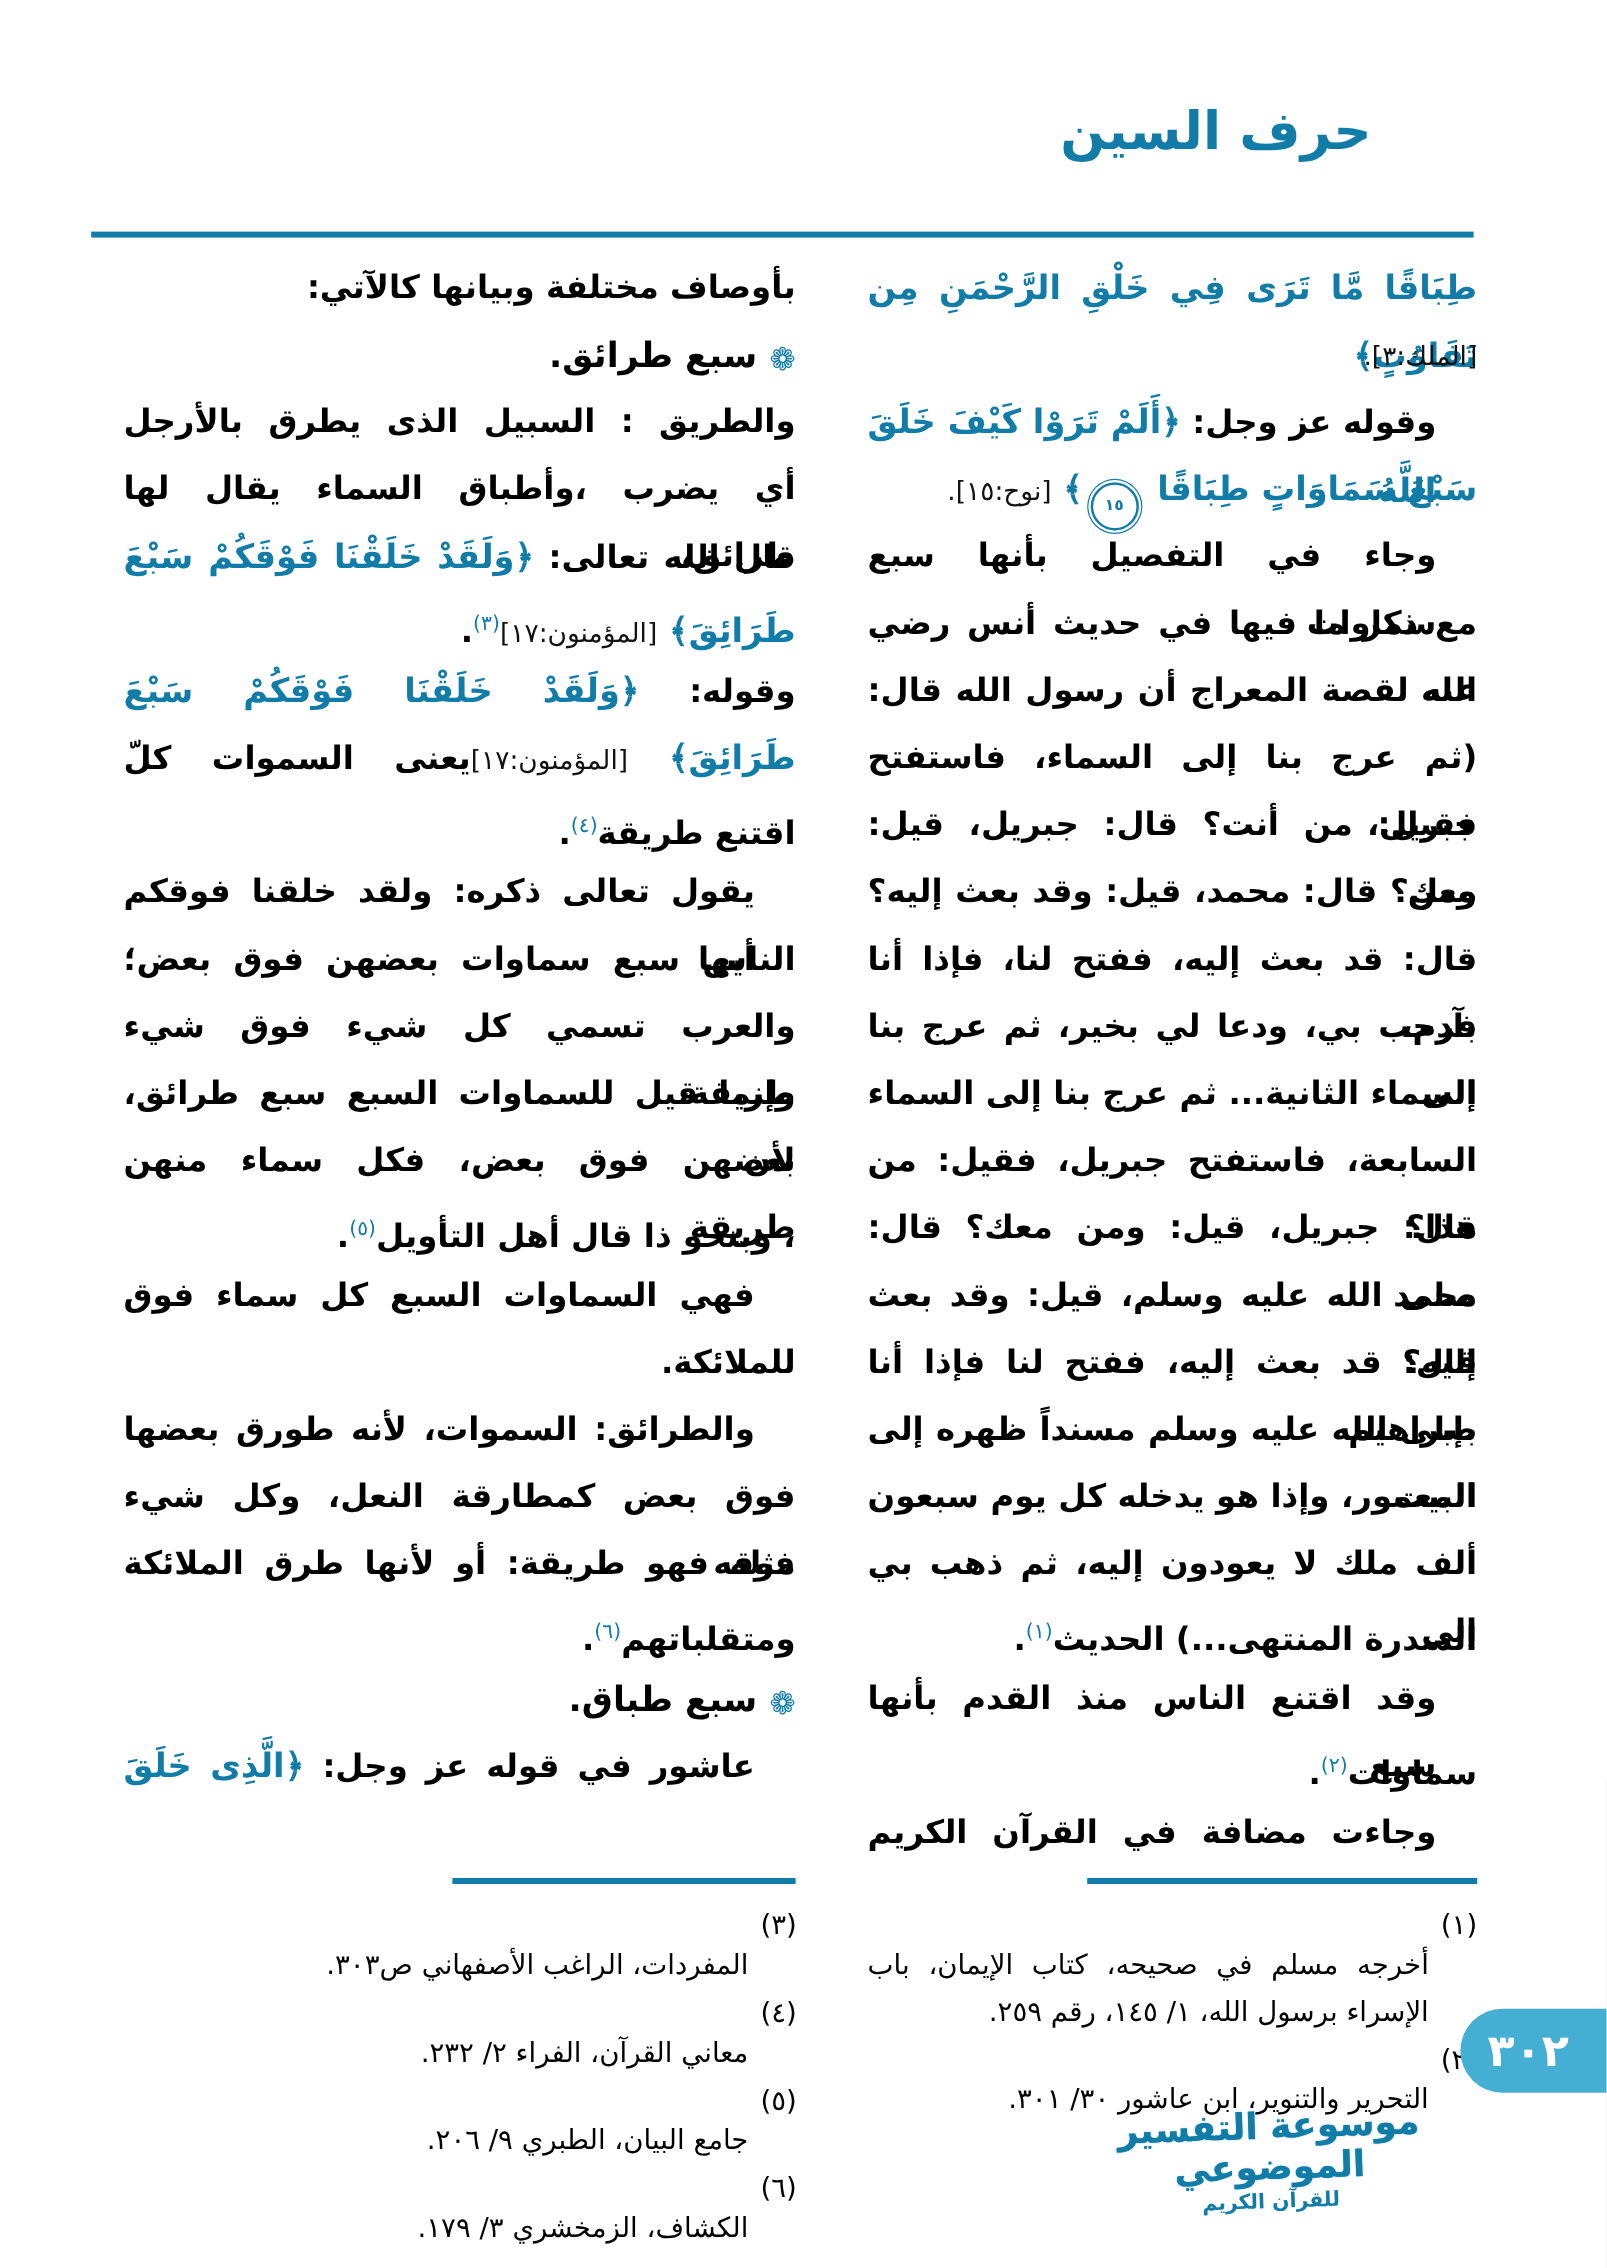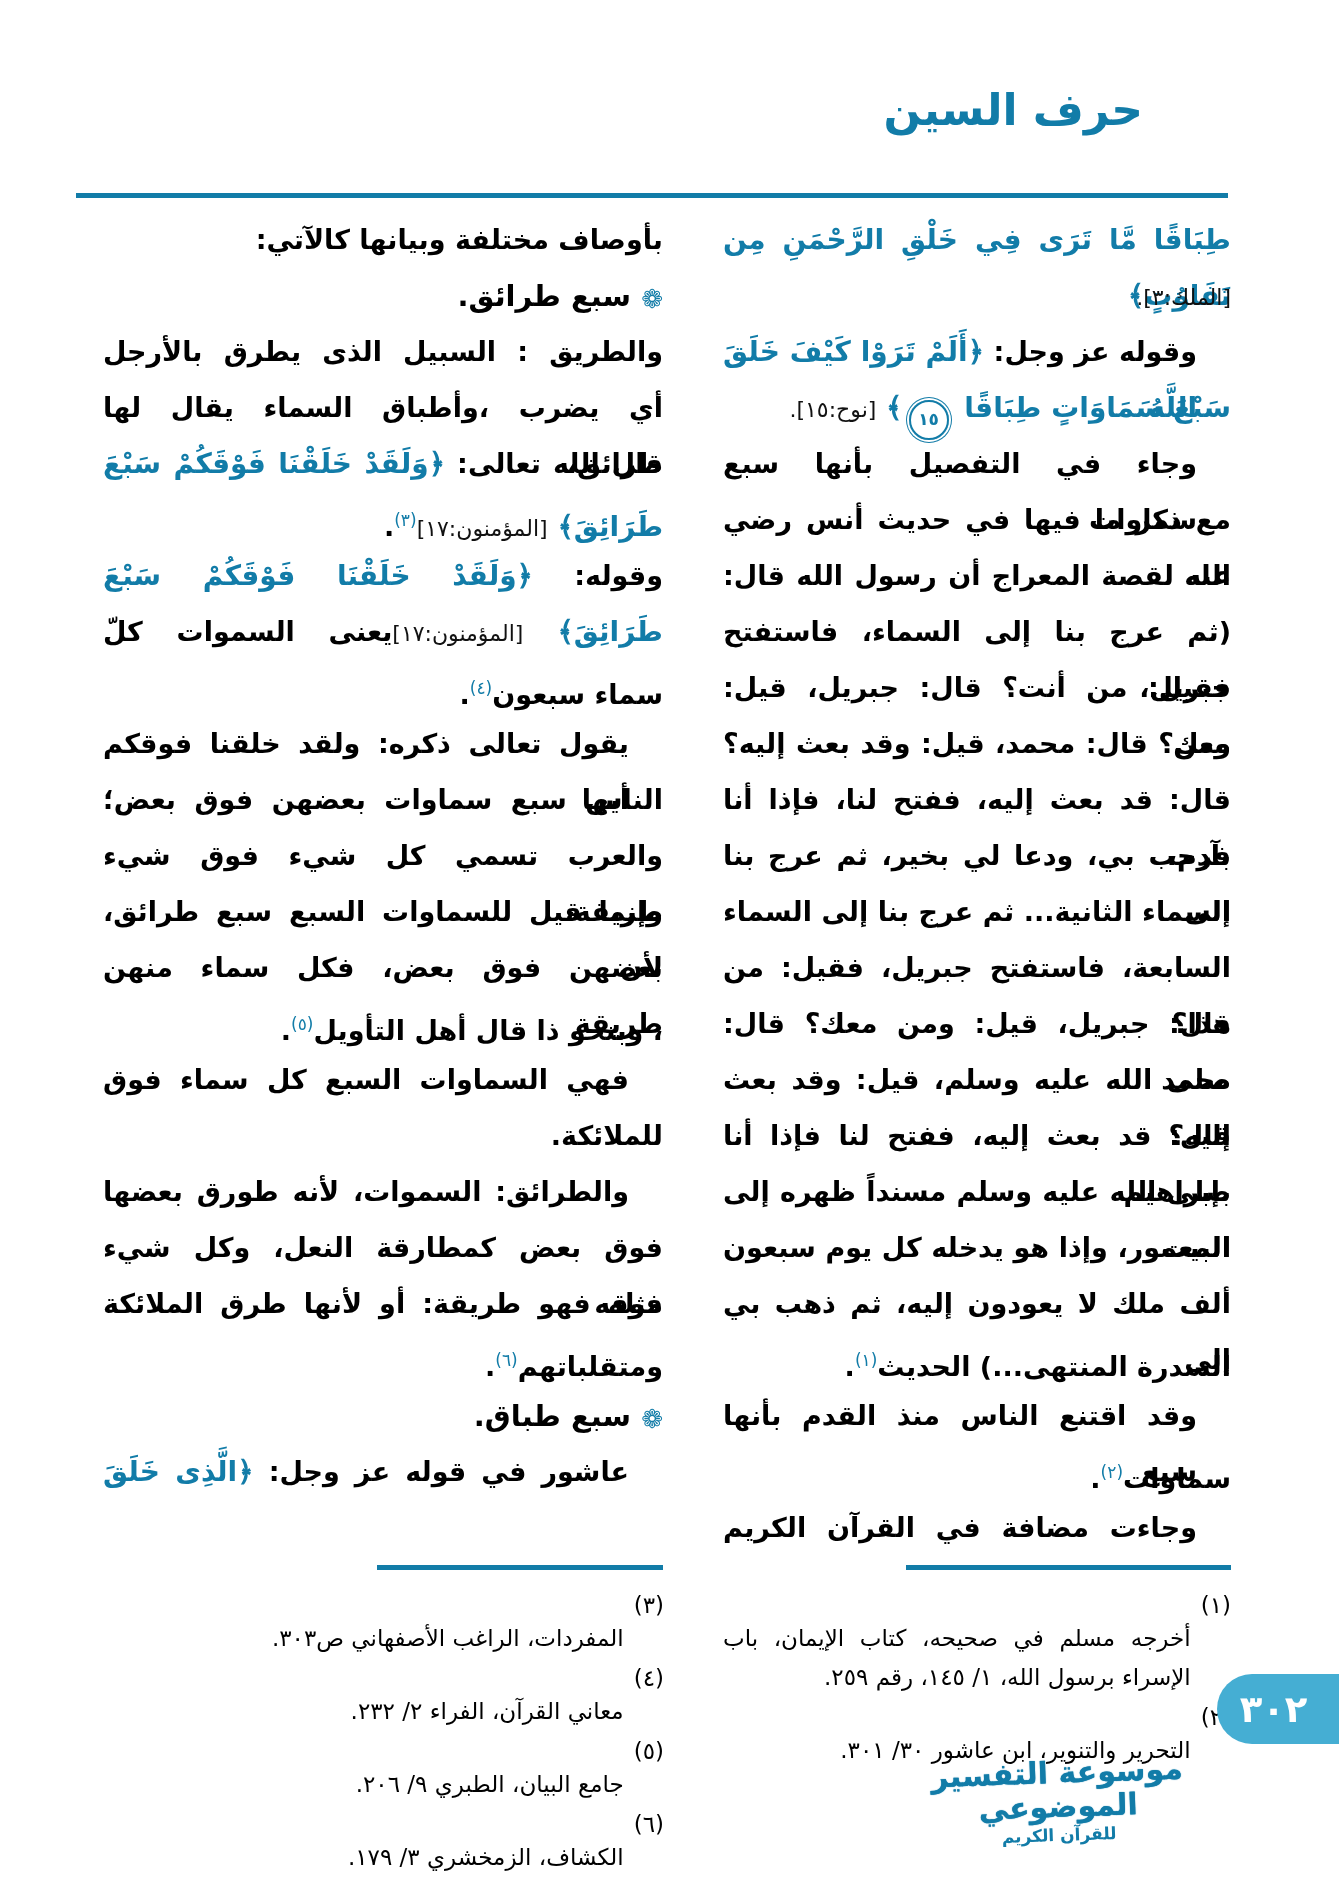--- a/index.html
+++ b/index.html
@@ -43,21 +43,21 @@
   .quran{color:var(--accent);font-size:28px;}
   .ref{font-weight:normal;font-size:22px;color:#111;}
   .fnref{color:var(--accent);font-size:17px;font-weight:normal;vertical-align:10px;}
   .flower{color:var(--accent);font-size:26px;vertical-align:-2px;}
   .ayah-badge{
     display:inline-flex;align-items:center;justify-content:center;
     width:36px;height:36px;border:2px solid var(--accent);border-radius:50%;
     box-shadow:0 0 0 2px #fff,0 0 0 3px var(--accent);
     vertical-align:-8px;margin:0 6px;
   }
-  .ayah-num{color:var(--accent);font-size:17px;font-weight:bold;line-height:1;}
+  .ayah-num{color:var(--accent);font-size:13px;font-weight:bold;line-height:1;}
   .fn-sep{position:absolute;height:5px;background:var(--accent);top:1565px;}
   .fn-sep-right{right:108px;width:325px;}
   .fn-sep-left{left:377px;width:286px;}
   .fn-block{position:absolute;top:1586px;direction:rtl;}
   .fn-right{right:108px;width:508px;}
   .fn-left{left:104px;width:560px;}
   .fn{display:flex;gap:10px;font-size:23px;line-height:39px;color:#000;margin-bottom:1px;}
   .fn-num{white-space:nowrap;}
   .fn-text{flex:1;text-align:justify;margin-top:33px;}
   .logo{
@@ -115,21 +115,21 @@
       </div>
     <div class="col col-left">
         <div class="line"><span class="txt">بأوصاف مختلفة وبيانها كالآتي:</span></div>
         <div class="line h"><span class="flower">❁</span><span class="txt"> سبع طرائق.</span></div>
         <div class="line j"><span class="txt">والطريق : السبيل الذى يطرق بالأرجل</span></div>
         <div class="line j"><span class="txt">أي يضرب ،وأطباق السماء يقال لها طرائق،</span></div>
         <div class="line j"><span class="txt">قال الله تعالى: </span><span class="quran">﴿وَلَقَدْ خَلَقْنَا فَوْقَكُمْ سَبْعَ</span></div>
         <div class="line"><span class="quran">طَرَائِقَ﴾ </span><span class="ref">[المؤمنون:١٧]</span><span class="fnref">(٣)</span><span class="txt">.</span></div>
         <div class="line j"><span class="txt">وقوله: </span><span class="quran">﴿وَلَقَدْ خَلَقْنَا فَوْقَكُمْ سَبْعَ</span></div>
         <div class="line j"><span class="quran">طَرَائِقَ﴾ </span><span class="ref">[المؤمنون:١٧]</span><span class="txt">يعنى السموات كلّ</span></div>
-        <div class="line"><span class="txt">سماء سبعون</span><span class="fnref">(٤)</span><span class="txt">.</span></div>
+        <div class="line"><span class="txt">اقتنع طريقة</span><span class="fnref">(٤)</span><span class="txt">.</span></div>
         <div class="line j i"><span class="txt">يقول تعالى ذكره: ولقد خلقنا فوقكم أيها</span></div>
         <div class="line j"><span class="txt">الناس سبع سماوات بعضهن فوق بعض؛</span></div>
         <div class="line j"><span class="txt">والعرب تسمي كل شيء فوق شيء طريقة،</span></div>
         <div class="line j"><span class="txt">وإنما قيل للسماوات السبع سبع طرائق، لأن</span></div>
         <div class="line j"><span class="txt">بعضهن فوق بعض، فكل سماء منهن طريقة</span></div>
         <div class="line"><span class="txt">، وبنحو ذا قال أهل التأويل</span><span class="fnref">(٥)</span><span class="txt">.</span></div>
         <div class="line j i"><span class="txt">فهي السماوات السبع كل سماء فوق</span></div>
         <div class="line"><span class="txt">للملائكة.</span></div>
         <div class="line j i"><span class="txt">والطرائق: السموات، لأنه طورق بعضها</span></div>
         <div class="line j"><span class="txt">فوق بعض كمطارقة النعل، وكل شيء فوقه</span></div>

